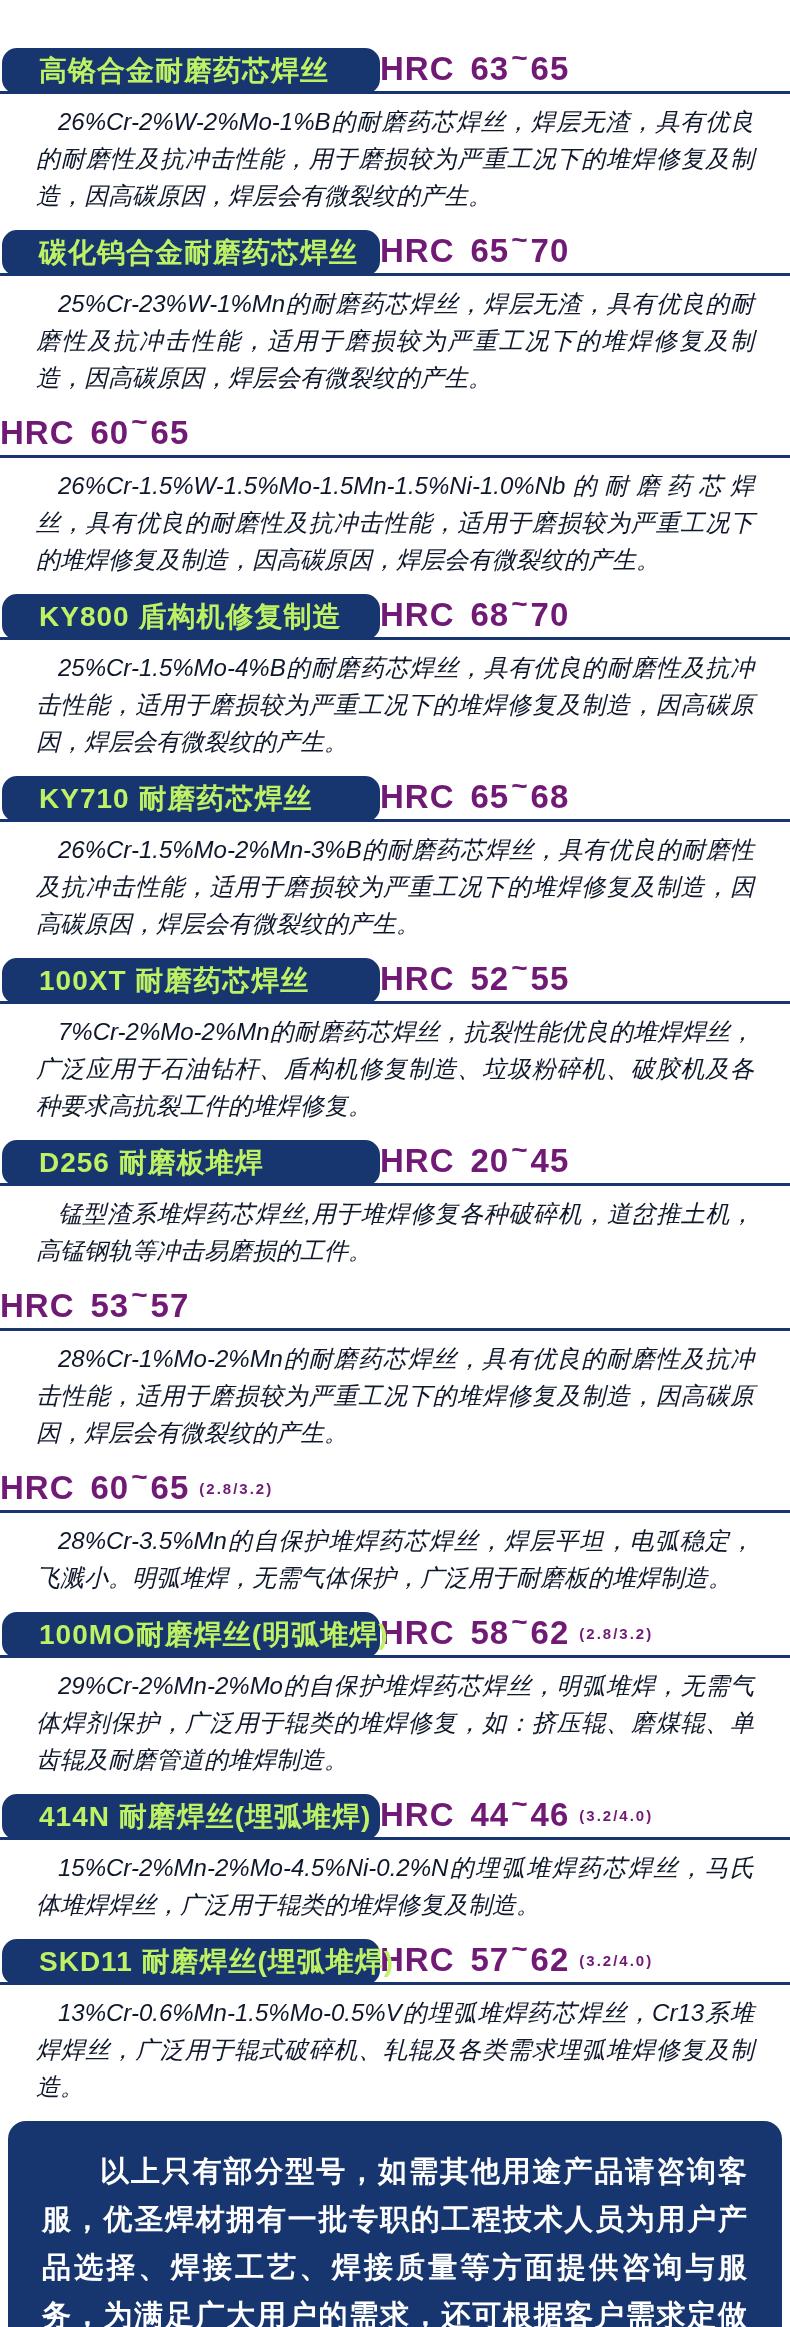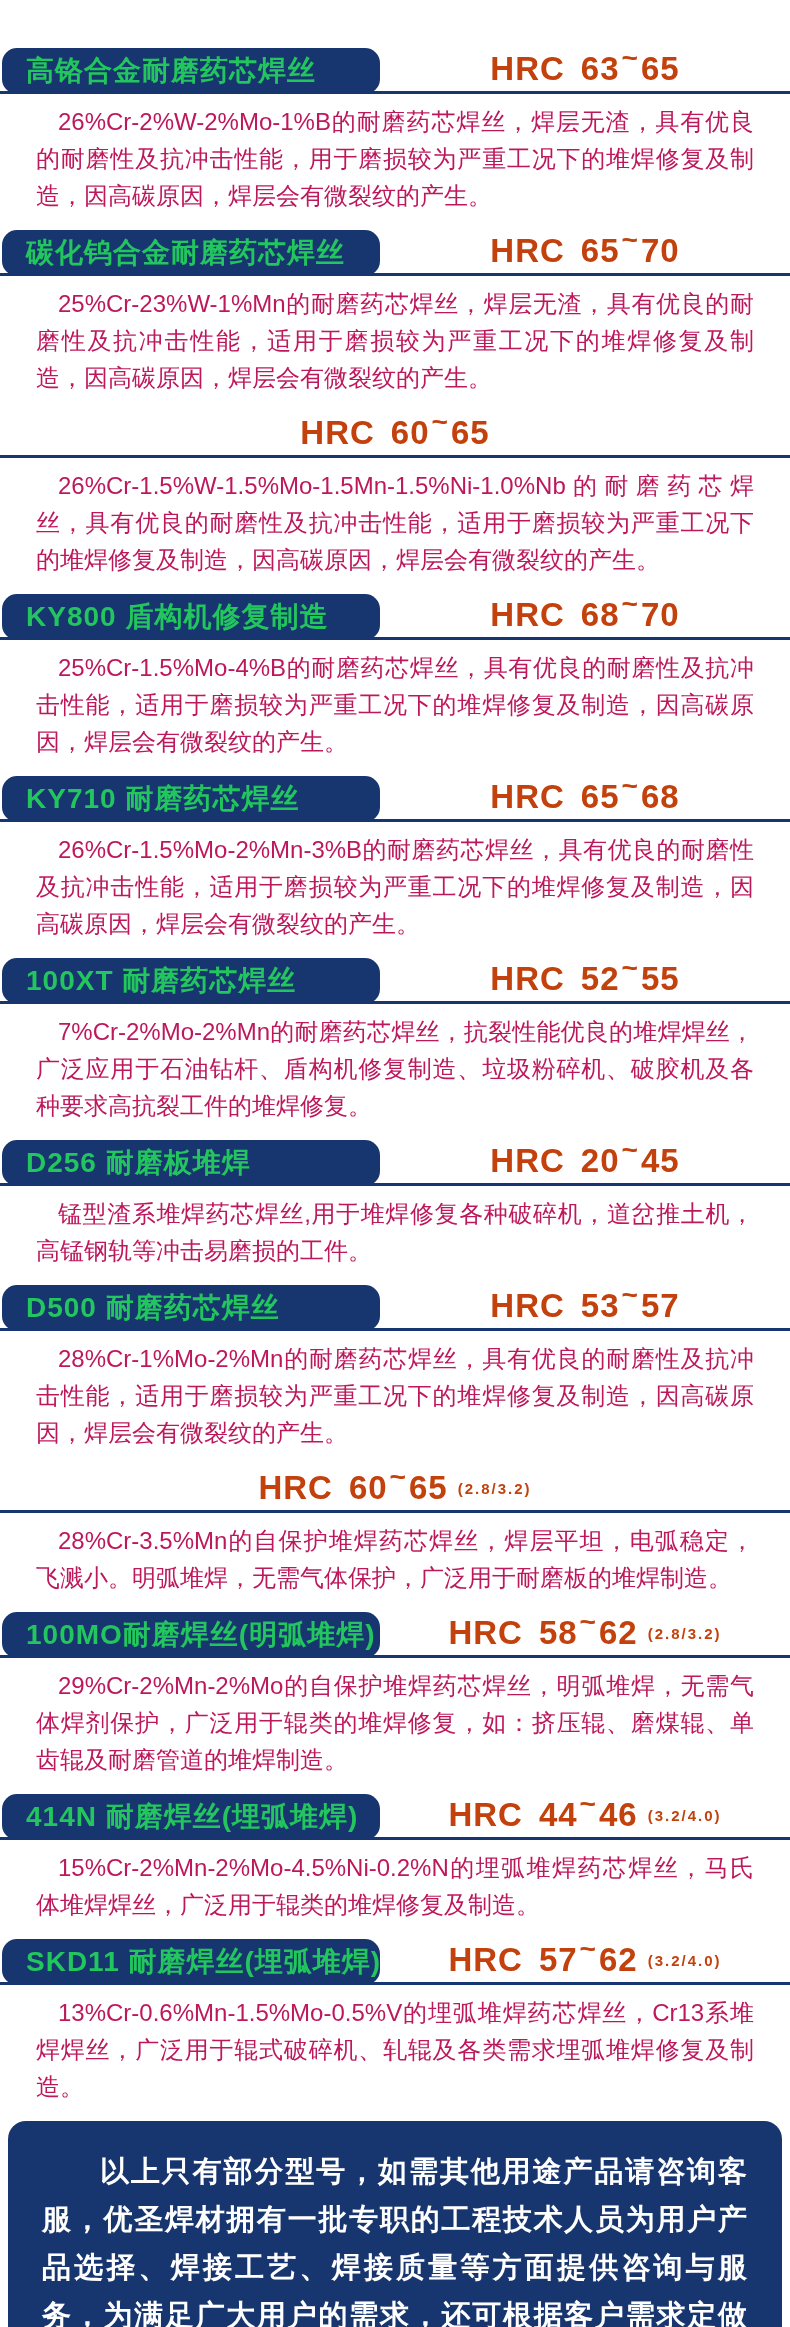--- a/index.html
+++ b/index.html
@@ -32,34 +32,34 @@
     margin-left:2px;
     background:var(--accent,#17356e);
     border-radius:15px;
     display:flex;
     align-items:center;
     padding-left:24px;
     box-sizing:border-box;
     flex:none;
   }
   .band-text{
-    color:#22c55e;
+    color:#bef264;
     font-size:28px;
     font-weight:bold;
     letter-spacing:1px;
     white-space:nowrap;
+    margin-left:13px;
   }
   .hrc{
     flex:1;
     display:flex;
     align-items:center;
-    justify-content:center;
     font-size:33px;
     font-weight:600;
-    color:#c2410c;
+    color:#701a75;
     letter-spacing:1px;
     white-space:nowrap;
     padding-bottom:4px;
   }
   .hrc .lbl{margin-right:16px;}
   .hrc .tl{
     display:inline-block;
     transform:translateY(-0.40em);
     font-size:0.85em;
     margin:0 2px;
@@ -71,21 +71,22 @@
     margin-left:10px;
   }
   .hrc .dia:empty{display:none;margin:0;}
   .desc{
     margin:9px 0 16px;
     padding:0 36px;
     font-size:24px;
     line-height:37px;
     text-align:justify;
     text-indent:22px;
-    color:#be185d;
+    color:#0f172a;
+    font-style:italic;
   }
   
   .footer-box{
     margin:6px 8px 18px;
     background:var(--accent,#17356e);
     border-radius:18px;
     padding:26px 34px 30px;
     box-sizing:border-box;
   }
   .footer-text{
@@ -202,23 +203,20 @@
             <span class="low">20</span>
             <span class="tl">~</span>
             <span class="high">45</span>
         </div>
       </div>
       <p class="desc">锰型渣系堆焊药芯焊丝,用于堆焊修复各种破碎机，道岔推土机，高锰钢轨等冲击易磨损的工件。</p>
     </section>
 
     <section class="product">
       <div class="head">
-        <div class="band">
-          <span class="band-text">D500 耐磨药芯焊丝</span>
-        </div>
         <div class="hrc">
           <span class="lbl">HRC</span>
             <span class="low">53</span>
             <span class="tl">~</span>
             <span class="high">57</span>
         </div>
       </div>
       <p class="desc">28%Cr-1%Mo-2%Mn的耐磨药芯焊丝，具有优良的耐磨性及抗冲击性能，适用于磨损较为严重工况下的堆焊修复及制造，因高碳原因，焊层会有微裂纹的产生。</p>
     </section>
 

